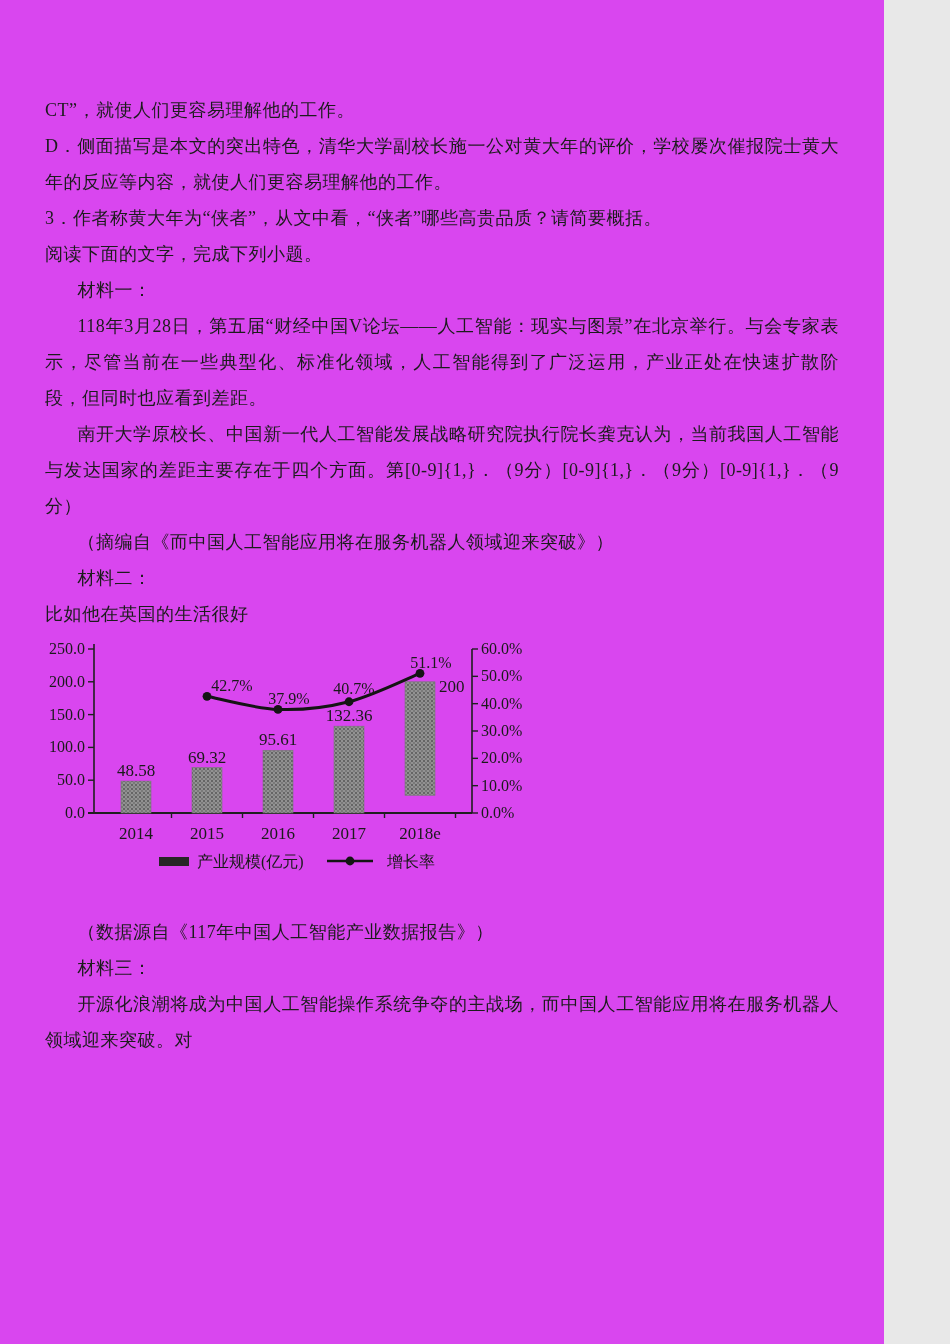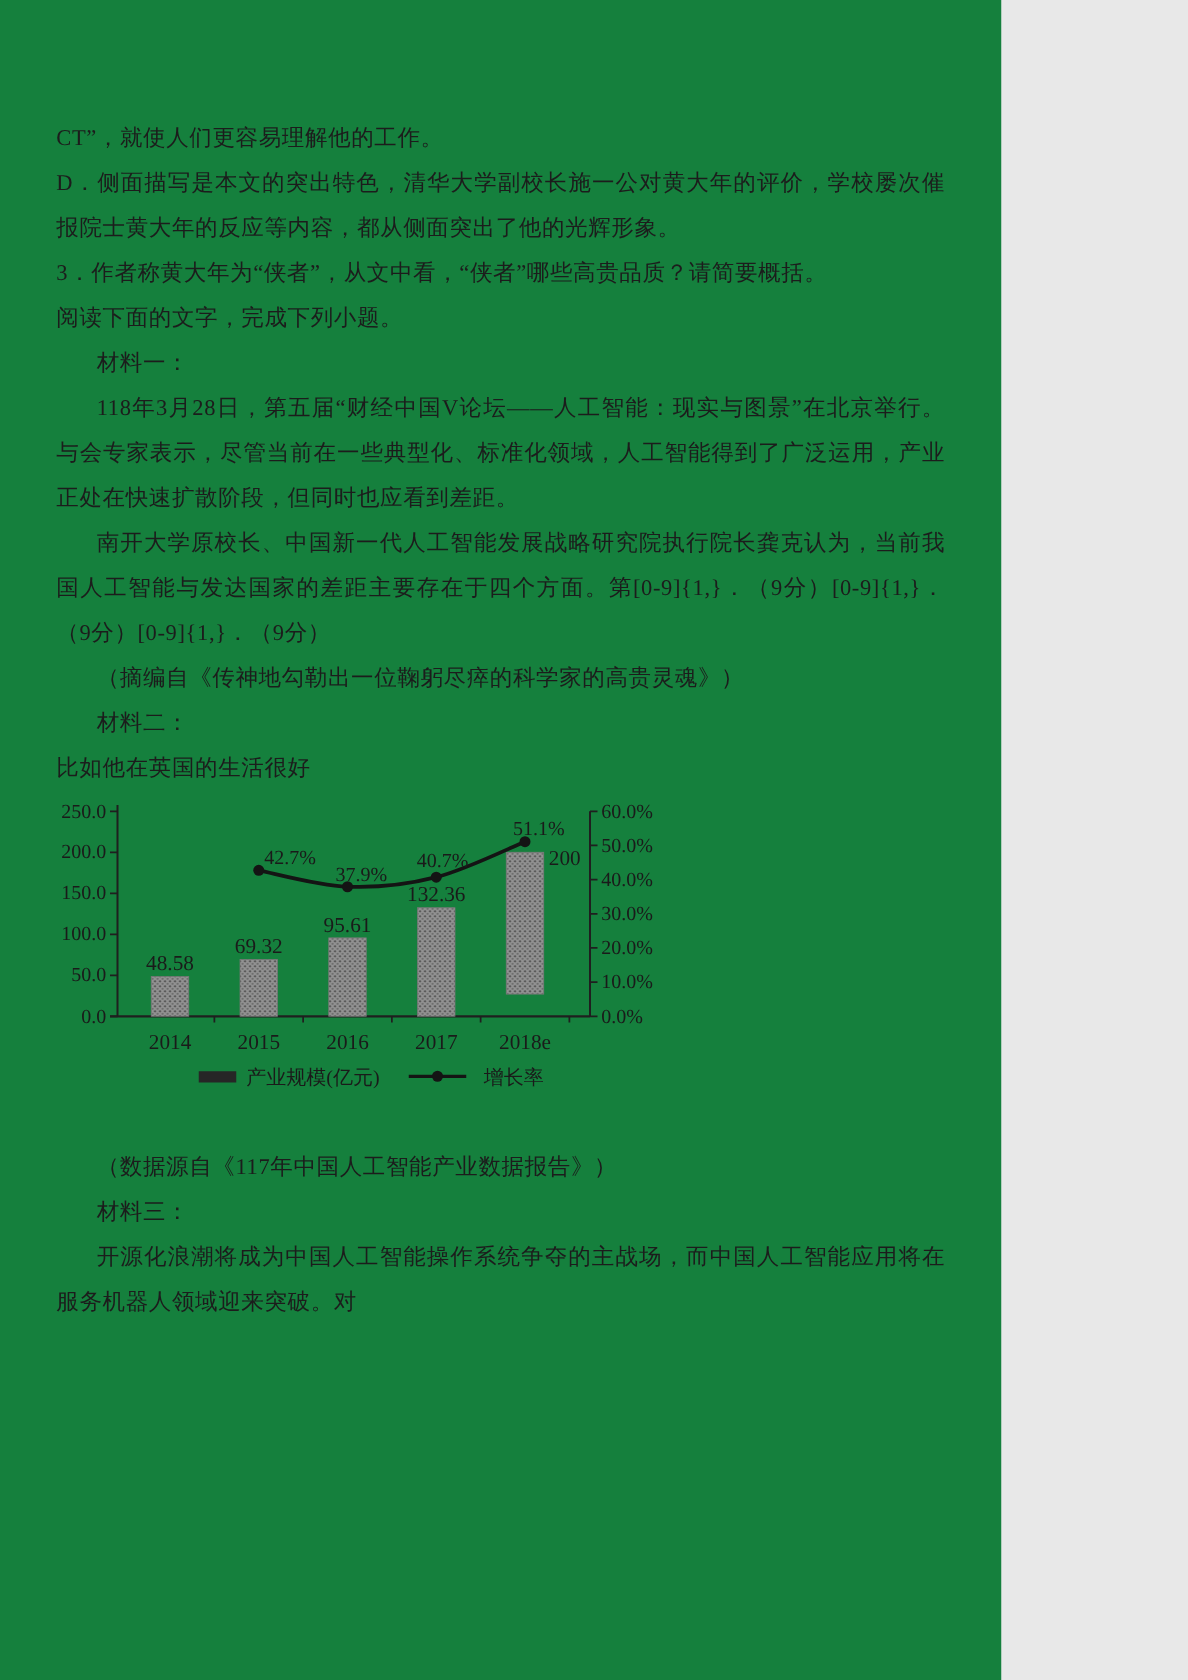--- a/index.html
+++ b/index.html
@@ -1,19 +1,19 @@
 <!DOCTYPE html>
 <html><head>
 <meta charset="utf-8">
 <style>
   html,body{margin:0;padding:0;background:#e8e8e8;}
   .page{
     position:relative;
-    width:801px;height:1344px;
-    background:#15803d;
+    width:884px;height:1344px;
+    background:#d946ef;
     box-sizing:border-box;
     padding:92px 45px 0 45px;
     font-family:"Liberation Serif","DejaVu Serif",serif;
     color:#1c1c1c;
     overflow:hidden;
   }
   .ln{
     margin:0;
     font-size:18px;
     line-height:36px;
@@ -30,27 +30,27 @@
     font-family:"Liberation Serif","DejaVu Serif",serif;
     fill:#1a1a1a;
   }
 </style>
 </head>
 <body>
 
 <div class="page">
 
   <p class="ln">CT”，就使人们更容易理解他的工作。</p>
-  <p class="ln">D．侧面描写是本文的突出特色，清华大学副校长施一公对黄大年的评价，学校屡次催报院士黄大年的反应等内容，都从侧面突出了他的光辉形象。</p>
+  <p class="ln">D．侧面描写是本文的突出特色，清华大学副校长施一公对黄大年的评价，学校屡次催报院士黄大年的反应等内容，就使人们更容易理解他的工作。</p>
   <p class="ln">3．作者称黄大年为“侠者”，从文中看，“侠者”哪些高贵品质？请简要概括。</p>
   <p class="ln">阅读下面的文字，完成下列小题。</p>
   <p class="ln ind">材料一：</p>
   <p class="ln ind">118年3月28日，第五届“财经中国V论坛——人工智能：现实与图景”在北京举行。与会专家表示，尽管当前在一些典型化、标准化领域，人工智能得到了广泛运用，产业正处在快速扩散阶段，但同时也应看到差距。</p>
   <p class="ln ind">南开大学原校长、中国新一代人工智能发展战略研究院执行院长龚克认为，当前我国人工智能与发达国家的差距主要存在于四个方面。第[0-9]{1,}．（9分）[0-9]{1,}．（9分）[0-9]{1,}．（9分）</p>
-  <p class="ln ind">（摘编自《传神地勾勒出一位鞠躬尽瘁的科学家的高贵灵魂》）</p>
+  <p class="ln ind">（摘编自《而中国人工智能应用将在服务机器人领域迎来突破》）</p>
   <p class="ln ind">材料二：</p>
   <p class="ln">比如他在英国的生活很好</p>
 
   <figure class="chart">
     <svg id="chart-svg" width="510" height="250" viewBox="0 0 510 250">
         <defs>
           <pattern id="ht" width="4" height="4" patternUnits="userSpaceOnUse">
             <rect width="4" height="4" fill="#929292"></rect>
             <circle cx="1" cy="1" r="0.9" fill="#4f4f4f"></circle>
             <circle cx="3" cy="3" r="0.9" fill="#6d6d6d"></circle>

